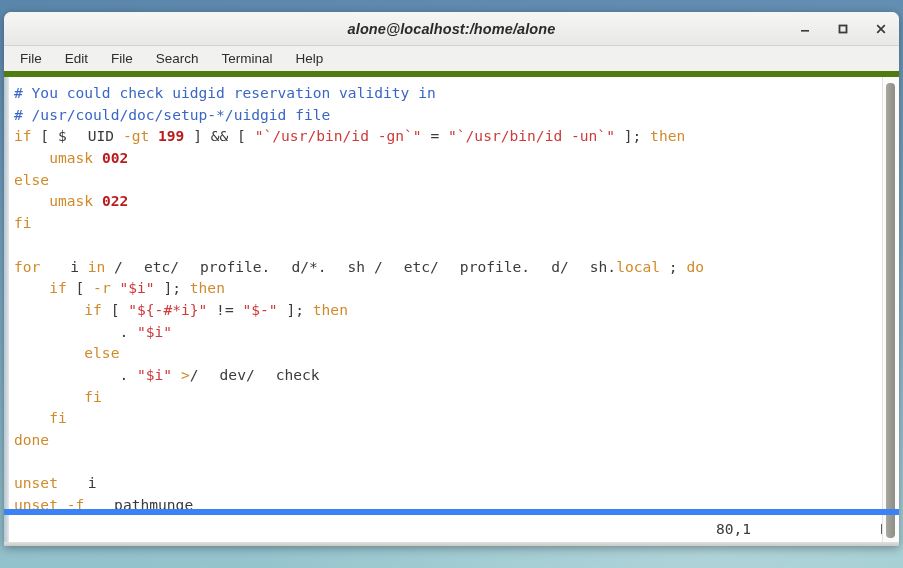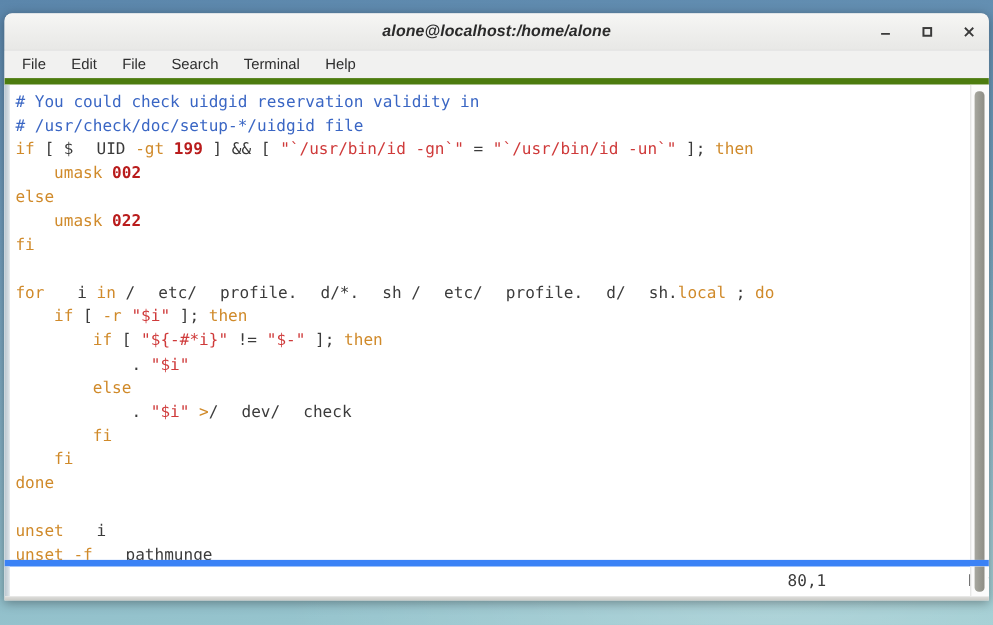--- a/index.html
+++ b/index.html
@@ -220,21 +220,21 @@
     <div class="menu-item">Search</div>
     <div class="menu-item">Terminal</div>
     <div class="menu-item">Help</div>
   </div>
 
   <div id="terminal-body">
     <div id="left-gutter"></div>
     <div id="text-area">
       <div id="code-lines">
           <div class="code-line"><span class="c-comment"># You could check uidgid reservation validity in</span></div>
-          <div class="code-line"><span class="c-comment"># /usr/check/doc/setup-*/uidgid file</span></div>
+          <div class="code-line"><span class="c-comment"># /usr/could/doc/setup-*/uidgid file</span></div>
           <div class="code-line"><span class="c-keyword">if</span> [ $<span class="c-ident">UID</span> <span class="c-keyword">-gt</span> <span class="c-number">199</span> ] &amp;&amp; [ <span class="c-string">"`/usr/bin/id -gn`"</span> = <span class="c-string">"`/usr/bin/id -un`"</span> ]; <span class="c-keyword">then</span></div>
           <div class="code-line">    <span class="c-keyword">umask</span> <span class="c-number">002</span></div>
           <div class="code-line"><span class="c-keyword">else</span></div>
           <div class="code-line">    <span class="c-keyword">umask</span> <span class="c-number">022</span></div>
           <div class="code-line"><span class="c-keyword">fi</span></div>
           <div class="code-line">&nbsp;</div>
           <div class="code-line"><span class="c-keyword">for</span> <span class="c-ident">i</span> <span class="c-keyword">in</span> /<span class="c-ident">etc</span>/<span class="c-ident">profile</span>.<span class="c-ident">d</span>/*.<span class="c-ident">sh</span> /<span class="c-ident">etc</span>/<span class="c-ident">profile</span>.<span class="c-ident">d</span>/<span class="c-ident">sh</span>.<span class="c-keyword">local</span> ; <span class="c-keyword">do</span></div>
           <div class="code-line">    <span class="c-keyword">if</span> [ <span class="c-keyword">-r</span> <span class="c-string">"$i"</span> ]; <span class="c-keyword">then</span></div>
           <div class="code-line">        <span class="c-keyword">if</span> [ <span class="c-string">"${-#*i}"</span> != <span class="c-string">"$-"</span> ]; <span class="c-keyword">then</span></div>
           <div class="code-line">            . <span class="c-string">"$i"</span></div>

